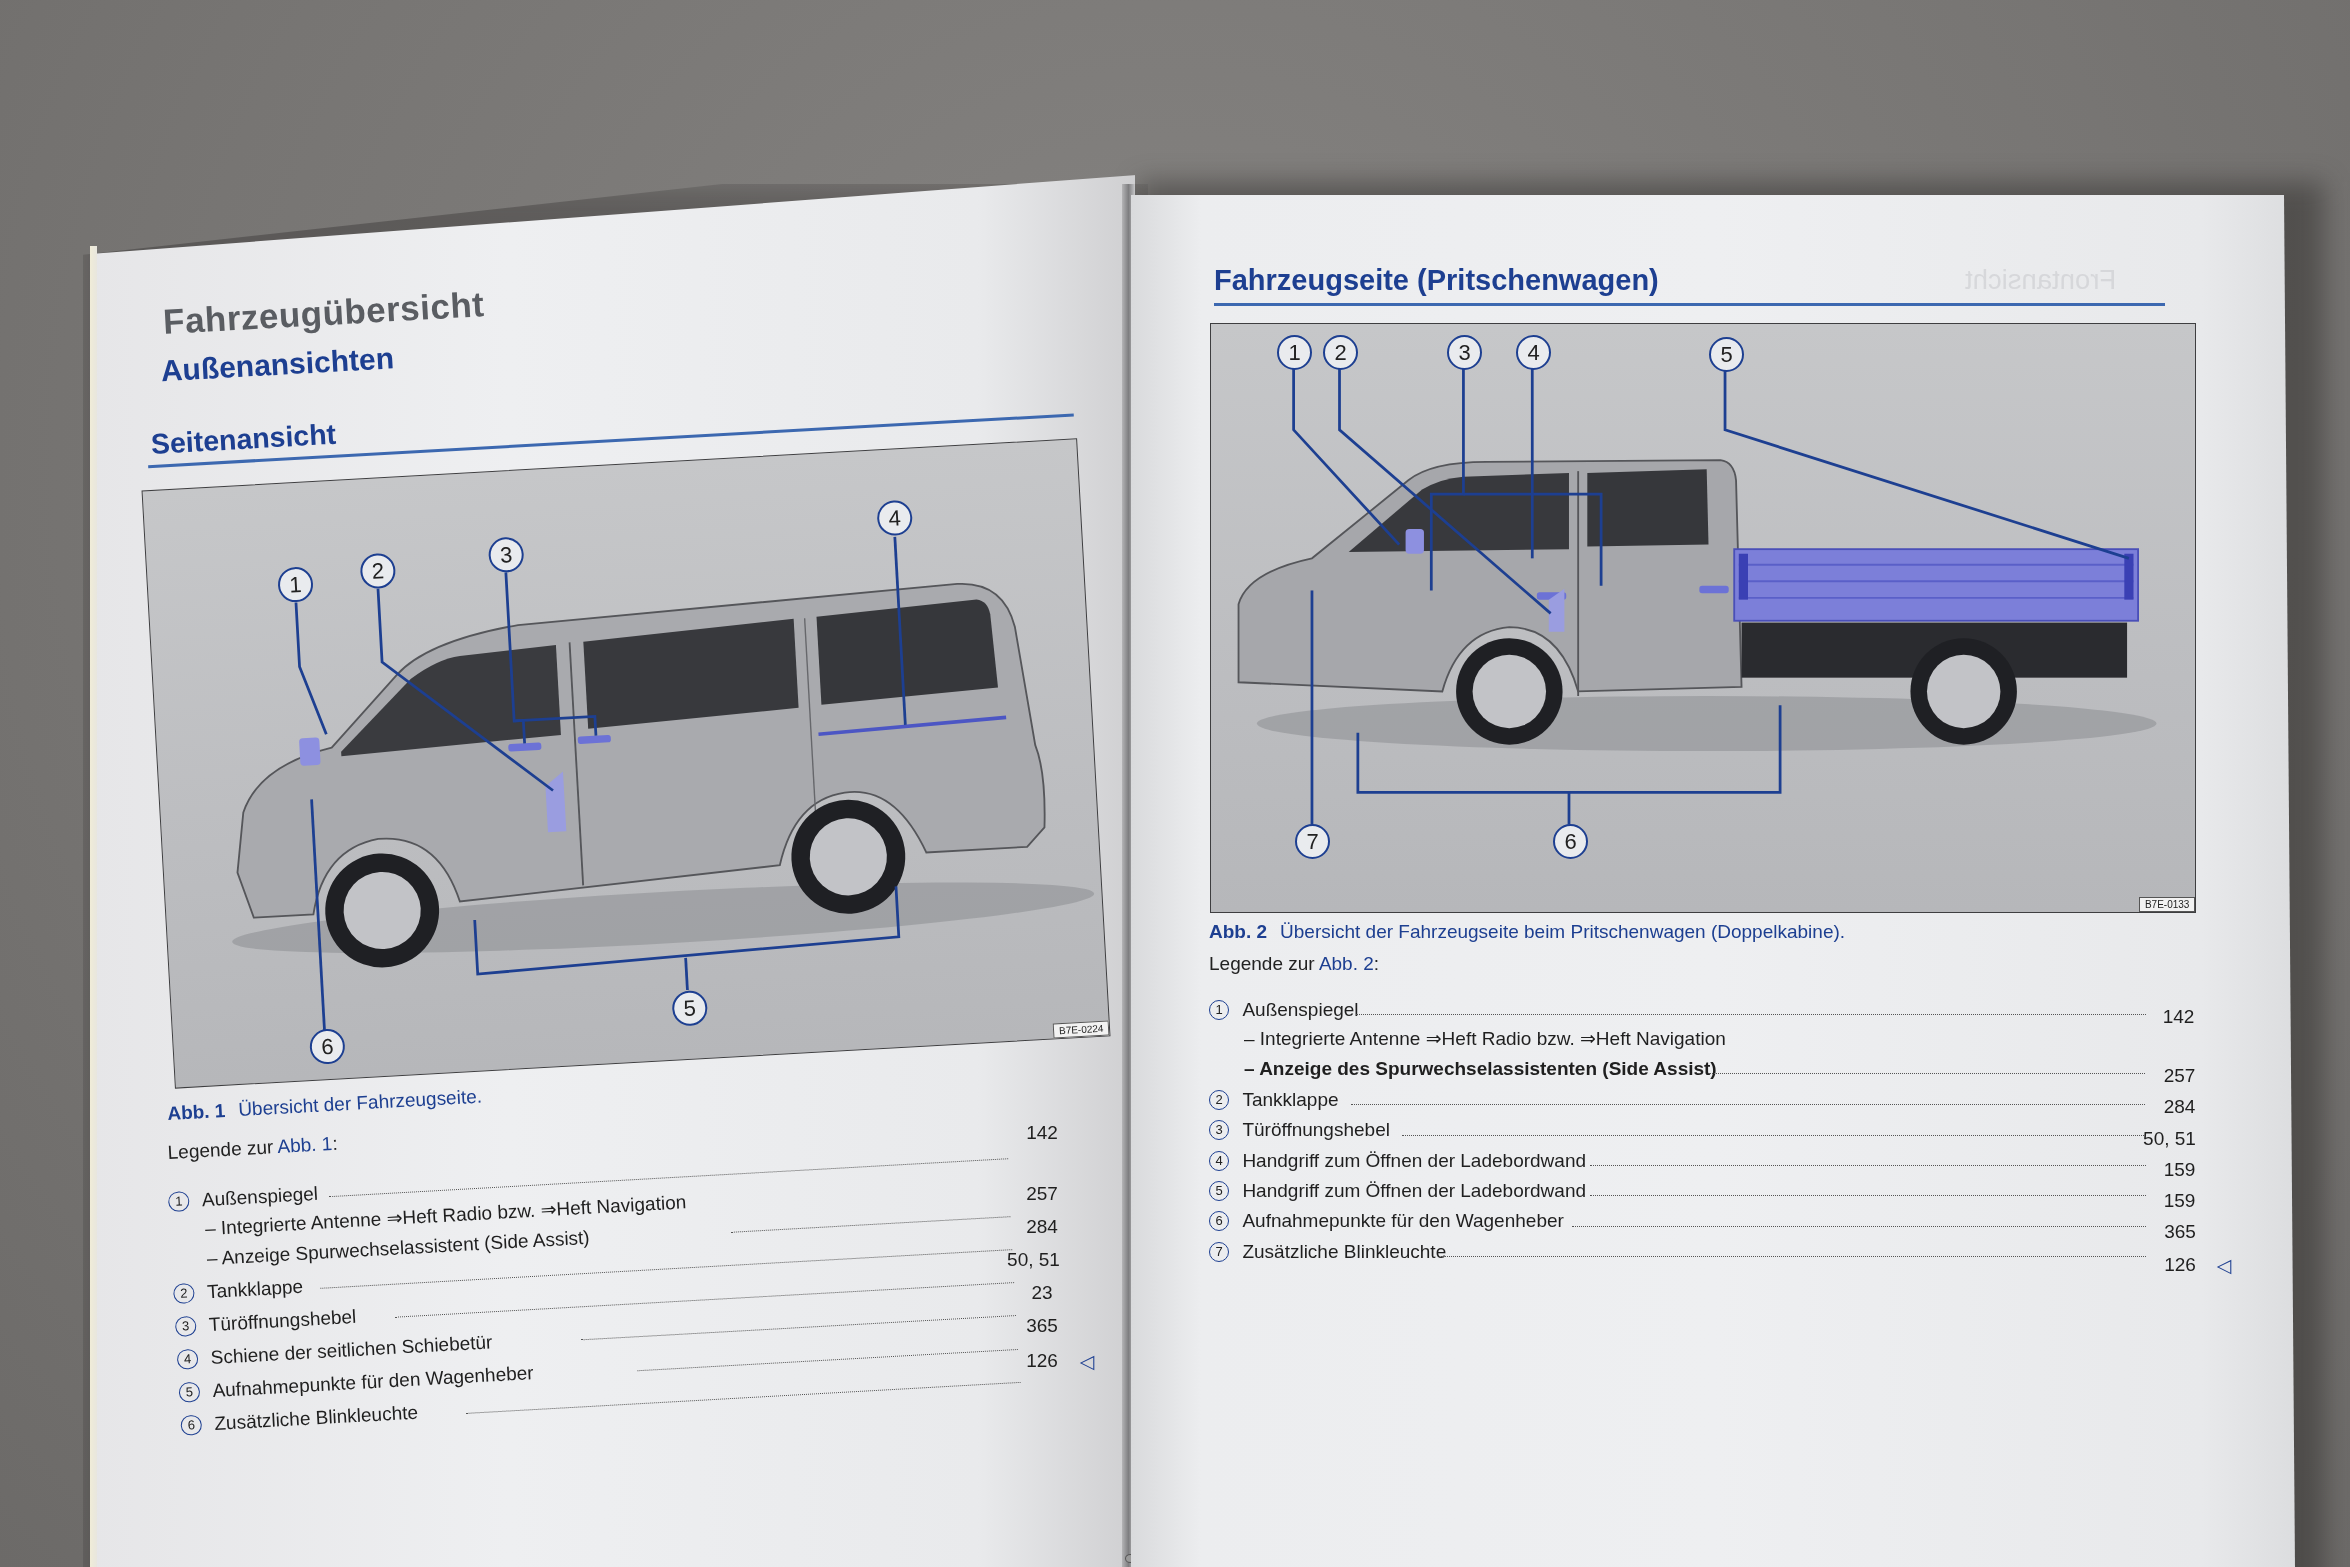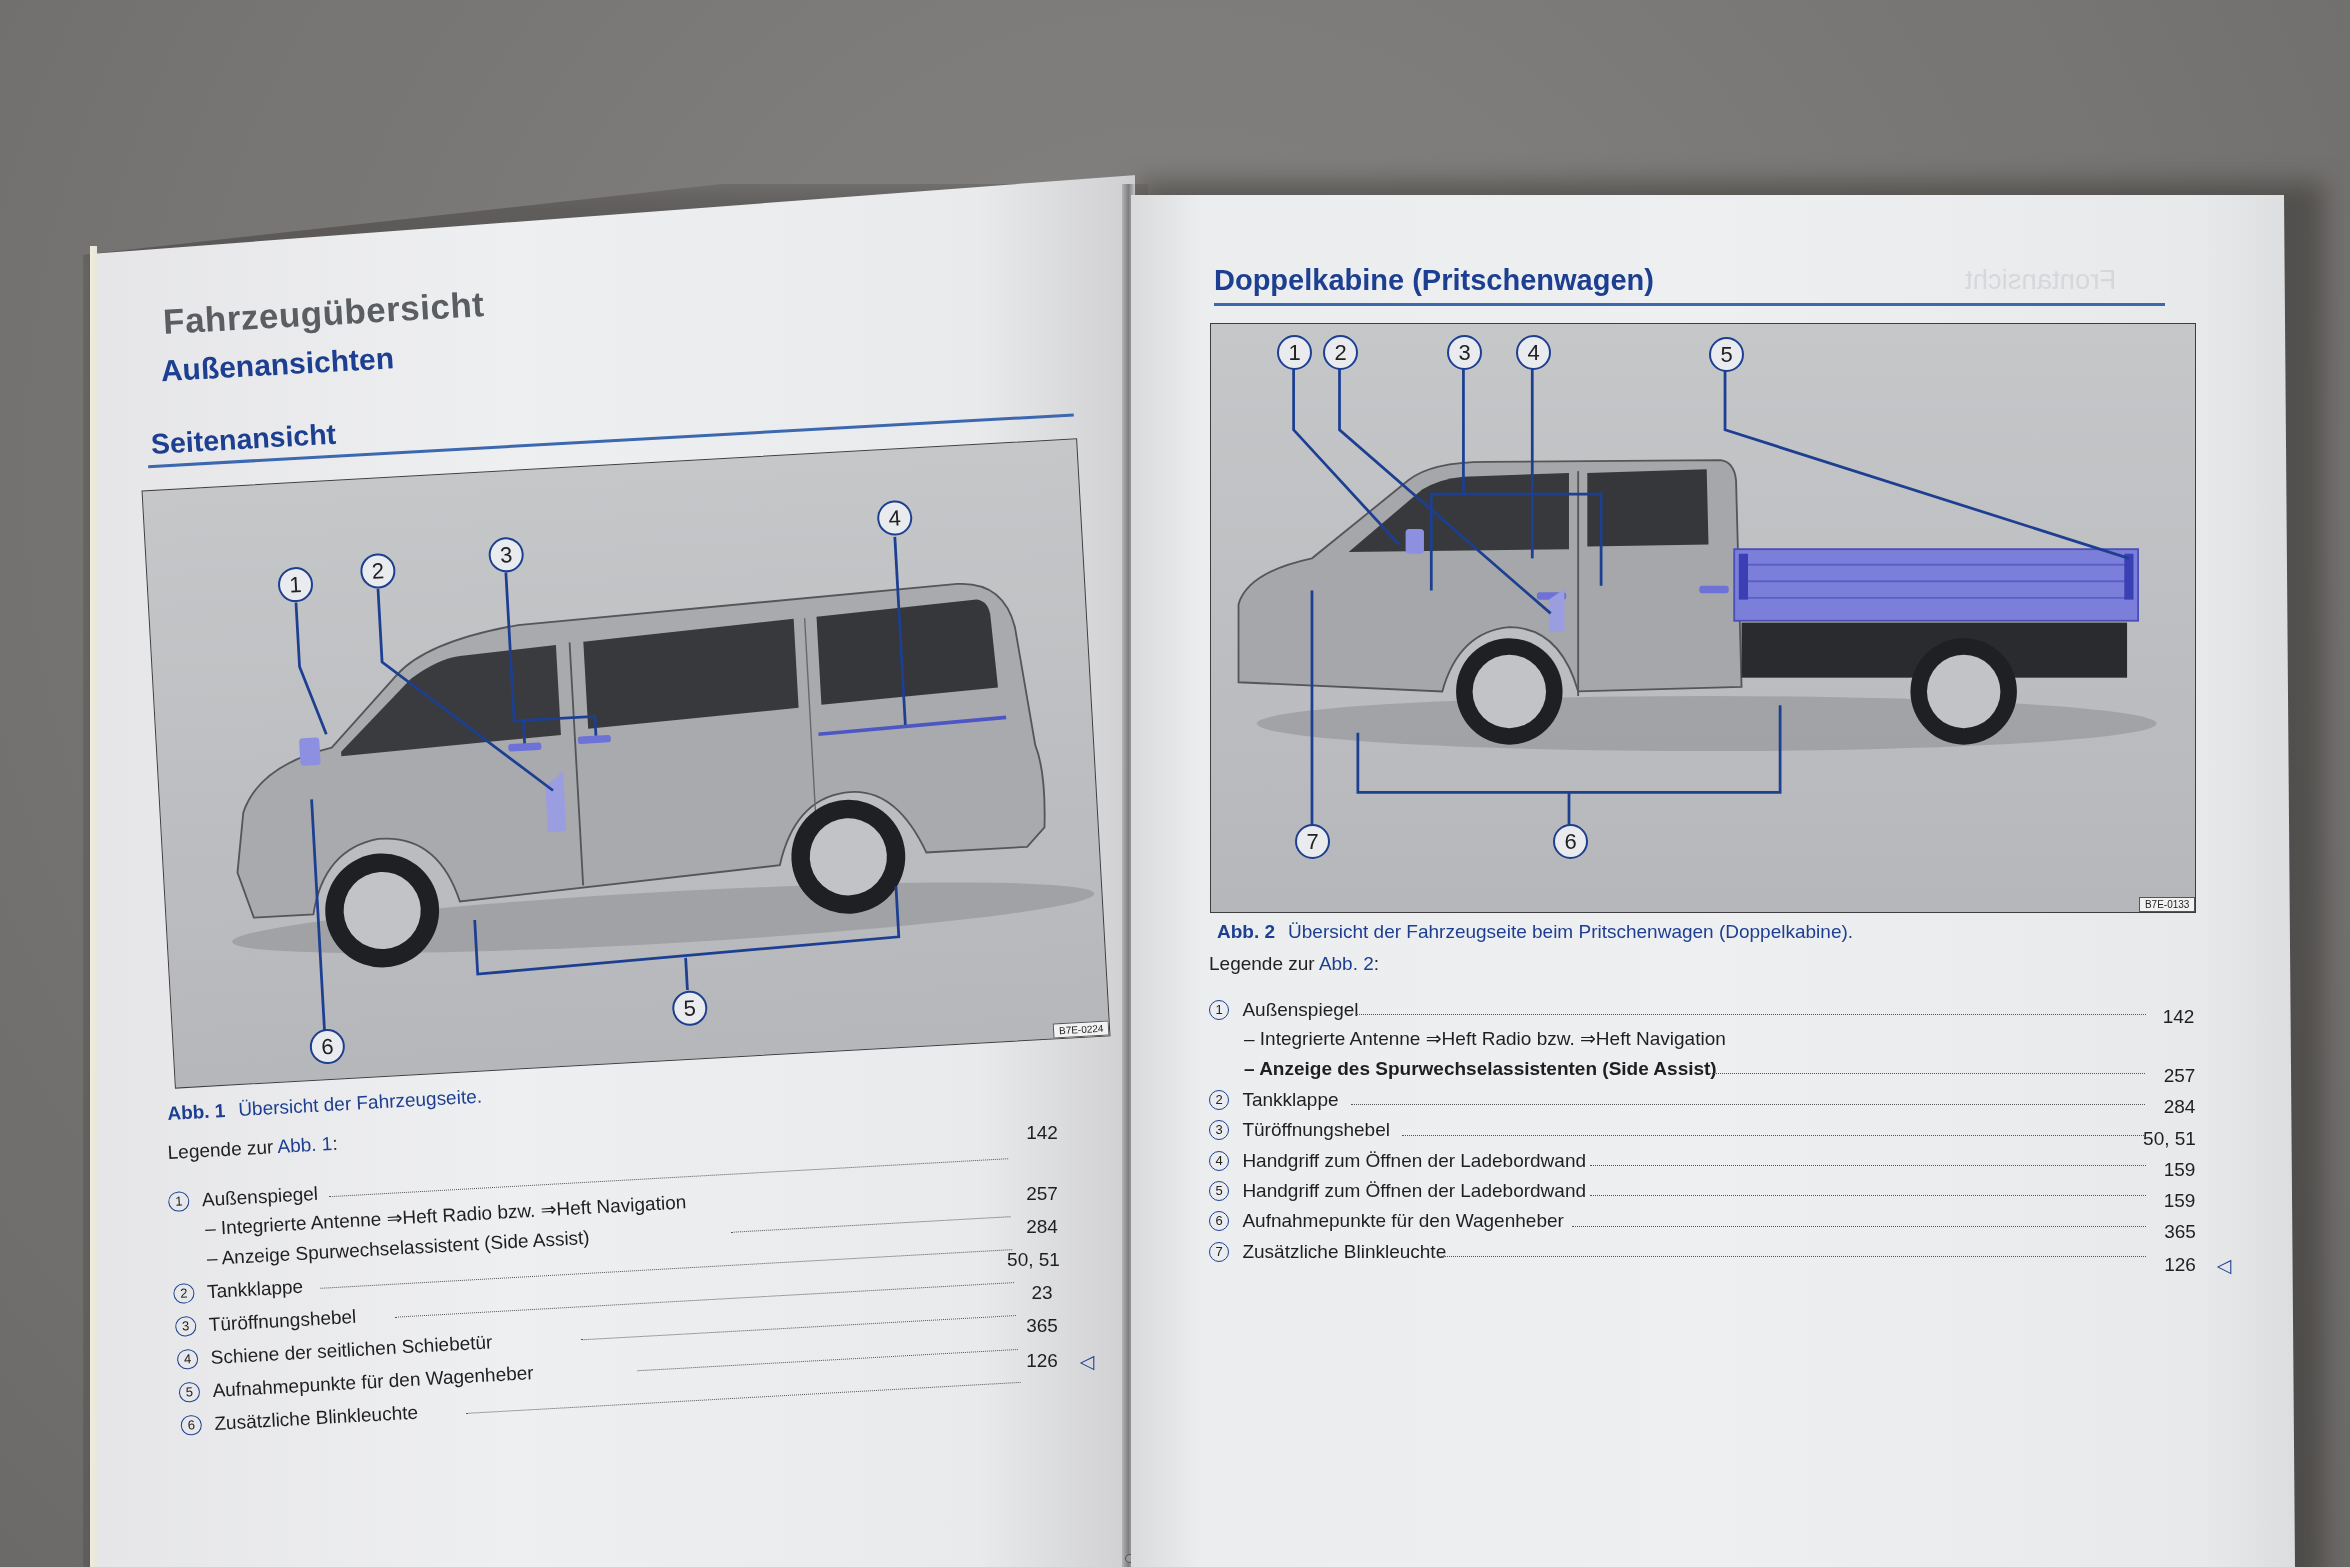--- a/index.html
+++ b/index.html
@@ -201,21 +201,21 @@
 <div class="page-ref" style="left:1010px; top:1315px; width:64px;">365</div>
 <div class="page-ref" style="left:1010px; top:1350px; width:64px;">126</div>
 <div class="page-ref" style="left:1076px; top:1350px; width:22px; color:#1d3f91;">◁</div>
 
 <div class="gutter"></div>
 <div class="bookmark"></div>
 
 <div class="page-right"></div>
 <div class="ghost" style="left:1965px; top:264px; transform:scaleX(-1);">Frontansicht</div>
 
-<div class="h3" style="left:1214px; top:264px; font-size:29px;">Doppelkabine (Pritschenwagen)</div>
+<div class="h3" style="left:1214px; top:264px; font-size:29px;">Fahrzeugseite (Pritschenwagen)</div>
 <div class="rule" style="left:1214px; top:303px; width:951px;"></div>
 
 <div class="figure" style="left:1210px; top:323px; width:984px; height:588px;">
   <svg width="984" height="588" viewBox="0 0 1072 640">
     <ellipse cx="540" cy="435" rx="490" ry="30" fill="#8d8e92" opacity="0.55"></ellipse>
 
     <path d="M30 390 L30 305 Q40 270 110 255 L215 170 Q240 150 300 150 L555 148 Q570 150 572 170 L578 395 L400 400 Q380 330 325 330 Q270 335 252 400 Z" fill="#a6a7ab" stroke="#55565a" stroke-width="2"></path>
     <path d="M150 248 L230 180 Q250 168 275 166 L390 162 L390 245 Z" fill="#38393d"></path>
     <path d="M410 162 L540 158 L542 240 L410 242 Z" fill="#36373b"></path>
     <line x1="400" y1="160" x2="400" y2="405" stroke="#55565a" stroke-width="2"></line>
@@ -256,21 +256,21 @@
   <div class="callout" style="left:66px; top:11px;">1</div>
   <div class="callout" style="left:112px; top:11px;">2</div>
   <div class="callout" style="left:236px; top:11px;">3</div>
   <div class="callout" style="left:305px; top:11px;">4</div>
   <div class="callout" style="left:498px; top:13px;">5</div>
   <div class="callout" style="left:342px; top:500px;">6</div>
   <div class="callout" style="left:84px; top:500px;">7</div>
   <div class="fig-id">B7E-0133</div>
 </div>
 
-<div class="caption" style="left:1209px; top:921px;margin-left:8px;">
+<div class="caption" style="left:1209px; top:921px;">
   <b>Abb. 2</b><span>Übersicht der Fahrzeugseite beim Pritschenwagen (Doppelkabine).</span>
 </div>
 <div class="legend-title" style="left:1209px; top:953px;">
   <span>Legende zur </span><span class="link">Abb. 2</span><span>:</span>
 </div>
 
 <div class="legend" style="left:1209px; top:996px; width:1038px; height:275px;">
   <div class="lrow" style="top:0;">
       <span class="num-circ">1</span>
       <span>Außenspiegel</span>

